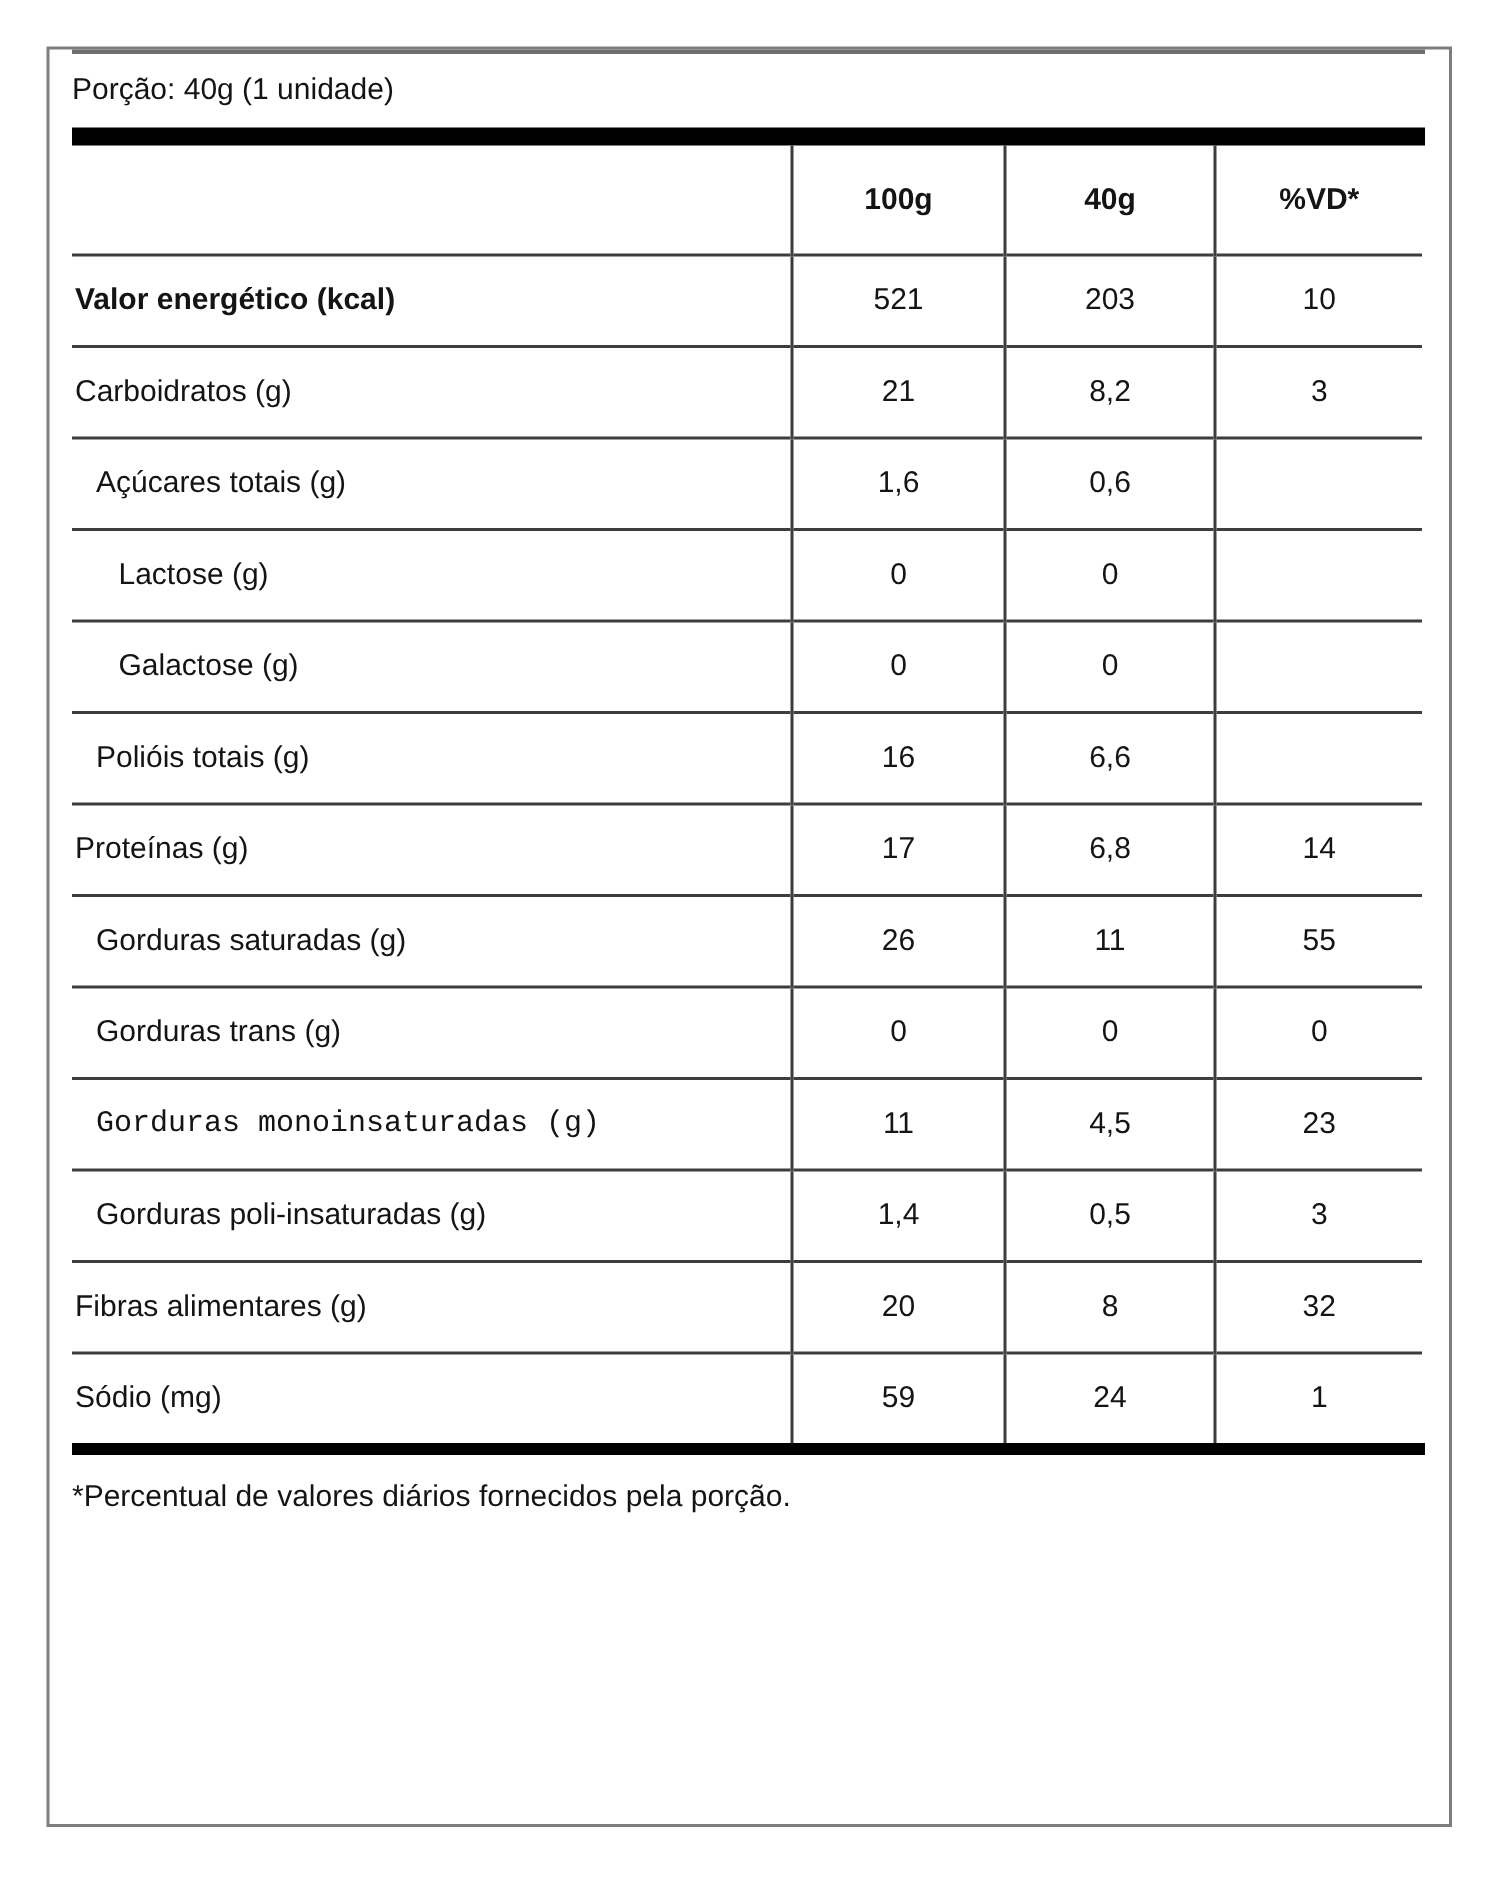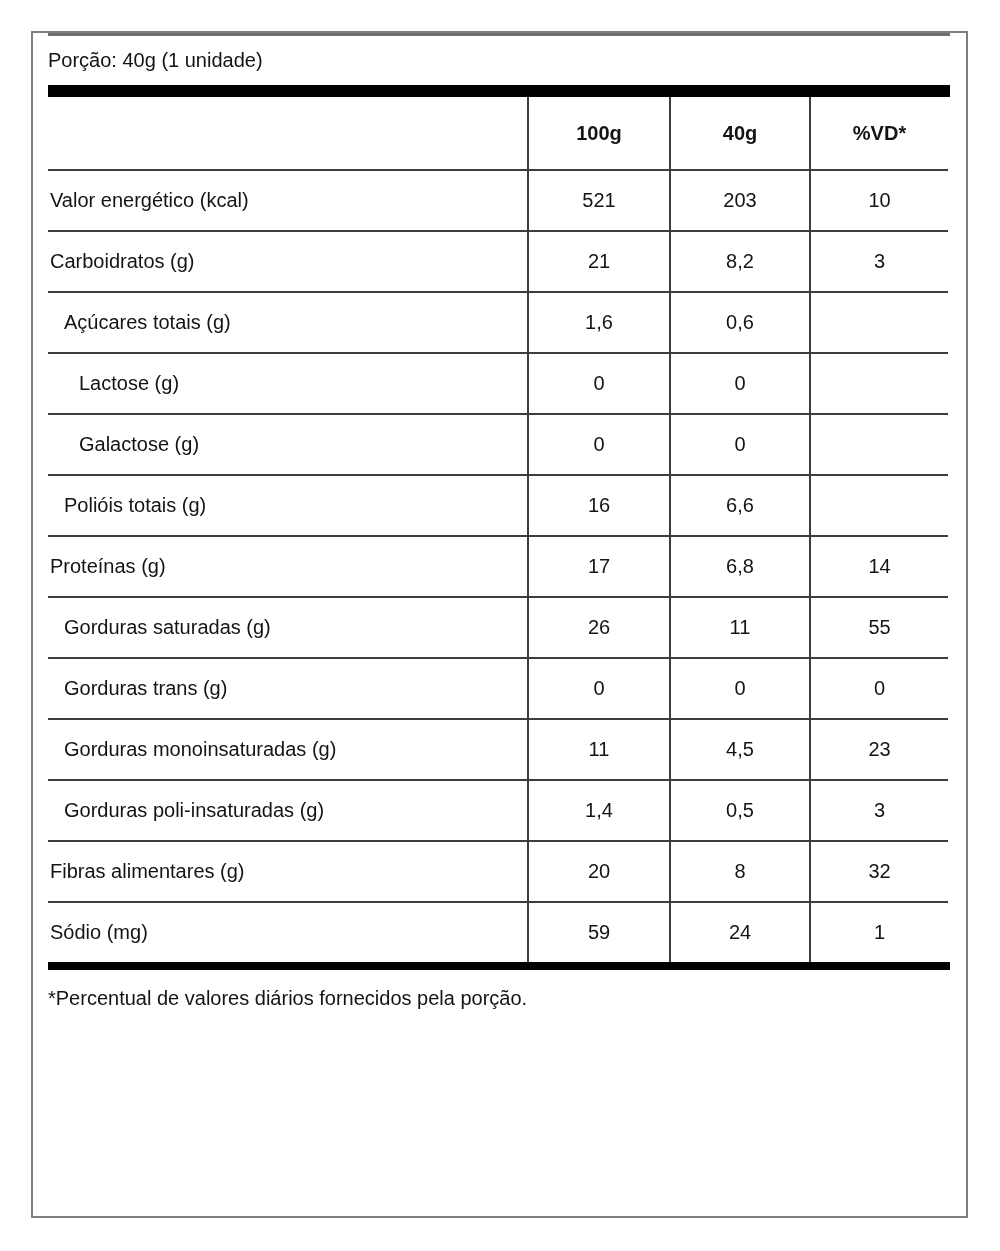--- a/index.html
+++ b/index.html
@@ -67,21 +67,21 @@
       <thead>
         <tr>
           <th></th>
           <th>100g</th>
           <th>40g</th>
           <th>%VD*</th>
         </tr>
       </thead>
       <tbody>
           <tr>
-            <td class="lbl" style="padding-left: 2px;">Valor energético (kcal)</td>
+            <td class="lbl" style="padding-left: 2px; font-weight: bold;">Valor energético (kcal)</td>
             <td class="val">521</td>
             <td class="val">203</td>
             <td class="val">10</td>
           </tr>
           <tr>
             <td class="lbl" style="padding-left: 2px;">Carboidratos (g)</td>
             <td class="val">21</td>
             <td class="val">8,2</td>
             <td class="val">3</td>
           </tr>
@@ -121,21 +121,21 @@
             <td class="val">11</td>
             <td class="val">55</td>
           </tr>
           <tr>
             <td class="lbl" style="padding-left: 16px;">Gorduras trans (g)</td>
             <td class="val">0</td>
             <td class="val">0</td>
             <td class="val">0</td>
           </tr>
           <tr>
-            <td class="lbl" style="padding-left: 16px;">Gorduras monoinsaturadas (g)</td>
+            <td class="lbl" style="padding-left: 16px; font-family: Liberation Mono, monospace;">Gorduras monoinsaturadas (g)</td>
             <td class="val">11</td>
             <td class="val">4,5</td>
             <td class="val">23</td>
           </tr>
           <tr>
             <td class="lbl" style="padding-left: 16px; margin-top: 28px;">Gorduras poli-insaturadas (g)</td>
             <td class="val">1,4</td>
             <td class="val">0,5</td>
             <td class="val">3</td>
           </tr>

